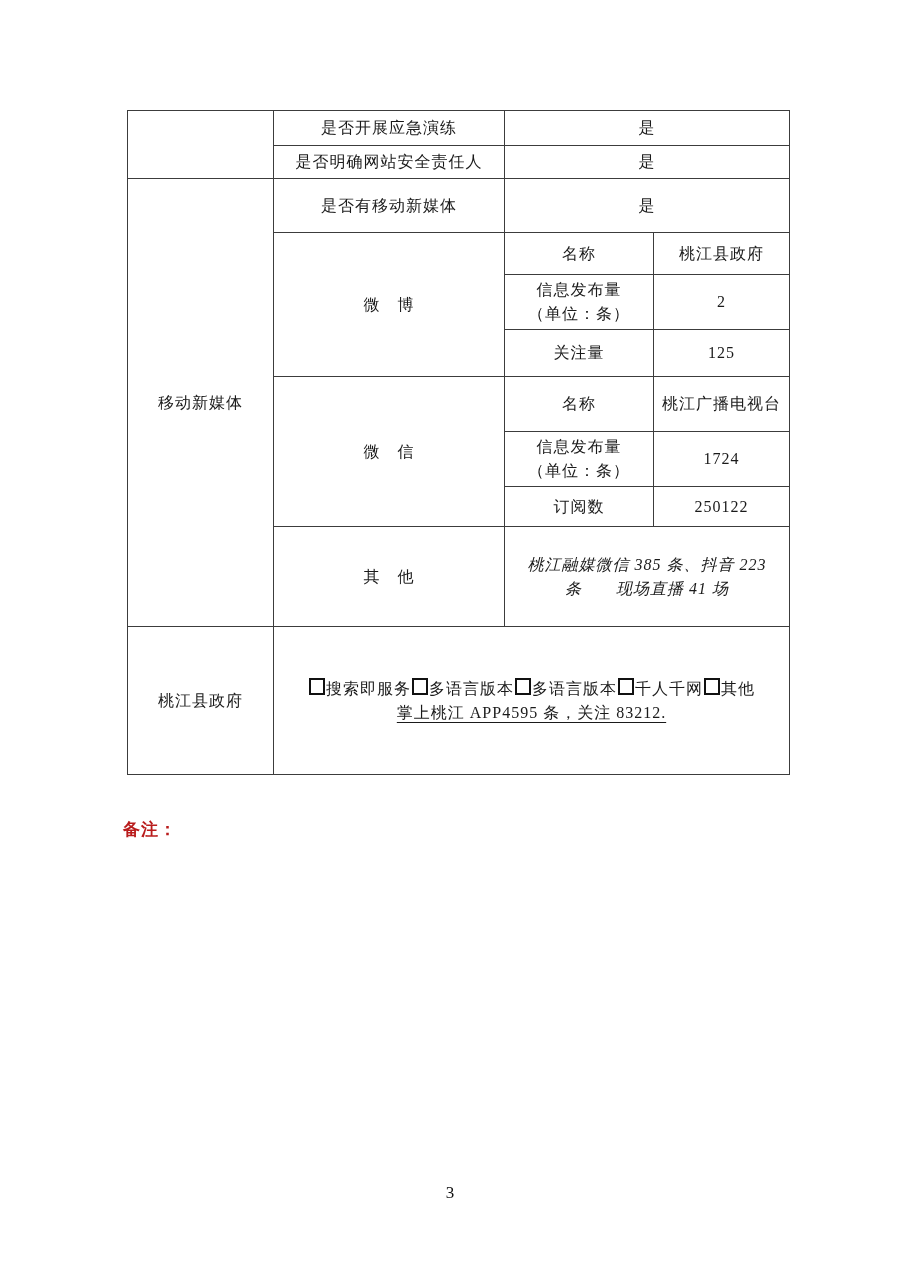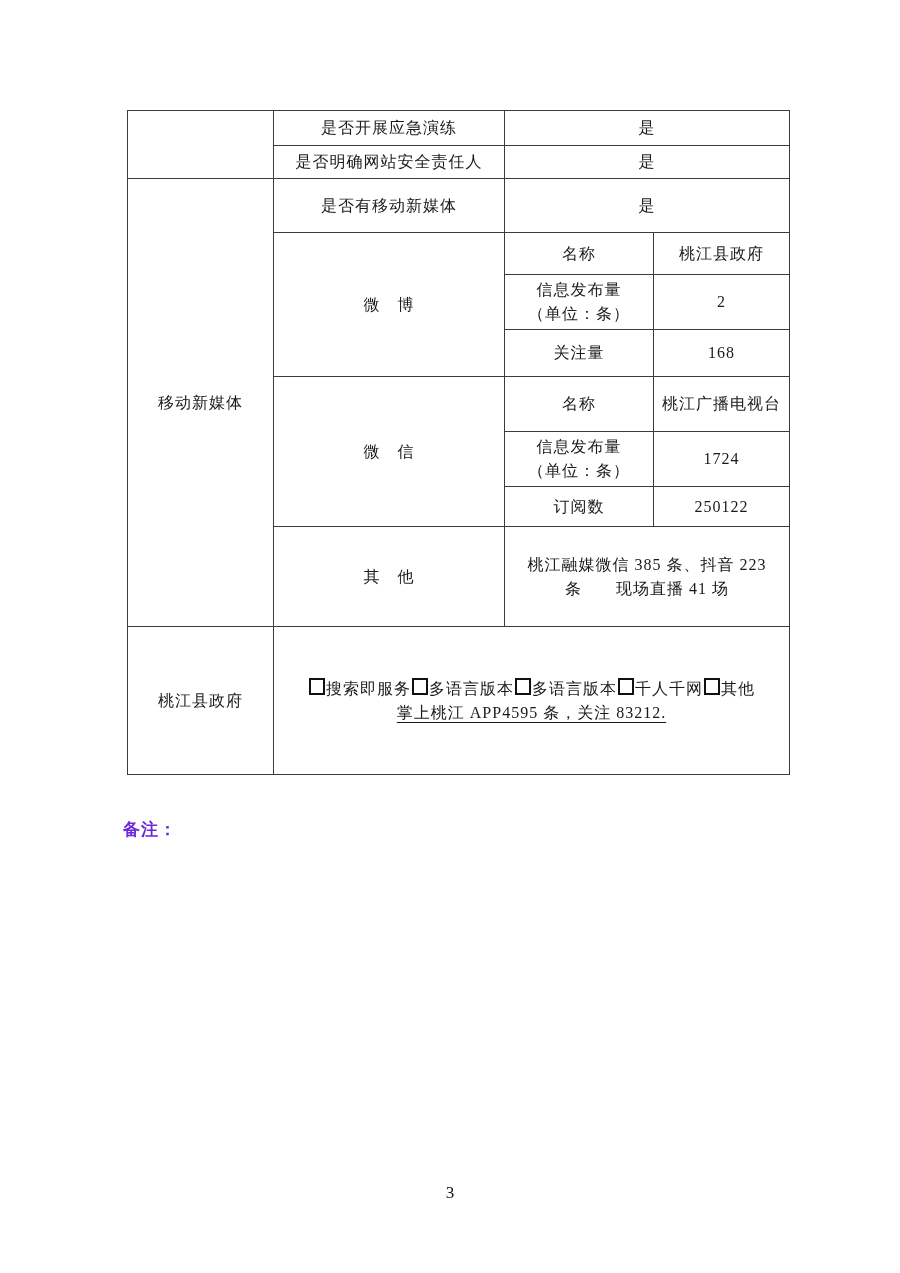--- a/index.html
+++ b/index.html
@@ -24,21 +24,21 @@
     border: 1px solid #3c3c3c;
     text-align: center;
     vertical-align: middle;
     font-size: 16px;
     letter-spacing: 1px;
     line-height: 24px;
     padding: 2px 6px;
     word-break: break-all;
   }
   td.val-col { padding: 2px 11px; }
-  td.other-val { line-height: 37px; padding: 2px 8px; }
+  td.other-val { line-height: 37px; padding: 2px 8px; font-style: italic; }
   td.innov-cell {
     text-align: left;
     padding: 6px 10px 6px 25px;
     line-height: 33px;
   }
   .cb-box {
     display: inline-block;
     width: 12px;
     height: 13px;
     border: 2px solid #111;
@@ -51,21 +51,21 @@
     text-underline-offset: 4px;
   }
   .notes {
     position: absolute;
     left: 123px;
     top: 818px;
     font-family: "Liberation Sans", "DejaVu Sans", sans-serif;
     font-weight: 700;
     font-size: 17px;
     letter-spacing: 1px;
-    color: #6d28d9;
+    color: #b91c1c;
   }
   .page-number {
     position: absolute;
     left: 0;
     top: 1183px;
     width: 900px;
     text-align: center;
     font-size: 17px;
     color: #111;
   }
@@ -106,21 +106,21 @@
       </tr>
       <tr style="height:55px">
         <td>
           <div>信息发布量</div>
           <div>（单位：条）</div>
         </td>
         <td class="val-col">2</td>
       </tr>
       <tr style="height:47px">
         <td>关注量</td>
-        <td class="val-col">168</td>
+        <td class="val-col">125</td>
       </tr>
 
       <tr style="height:55px">
         <td rowspan="3">微　信</td>
         <td>名称</td>
         <td class="val-col">桃江广播电视台</td>
       </tr>
       <tr style="height:55px">
         <td>
           <div>信息发布量</div>

